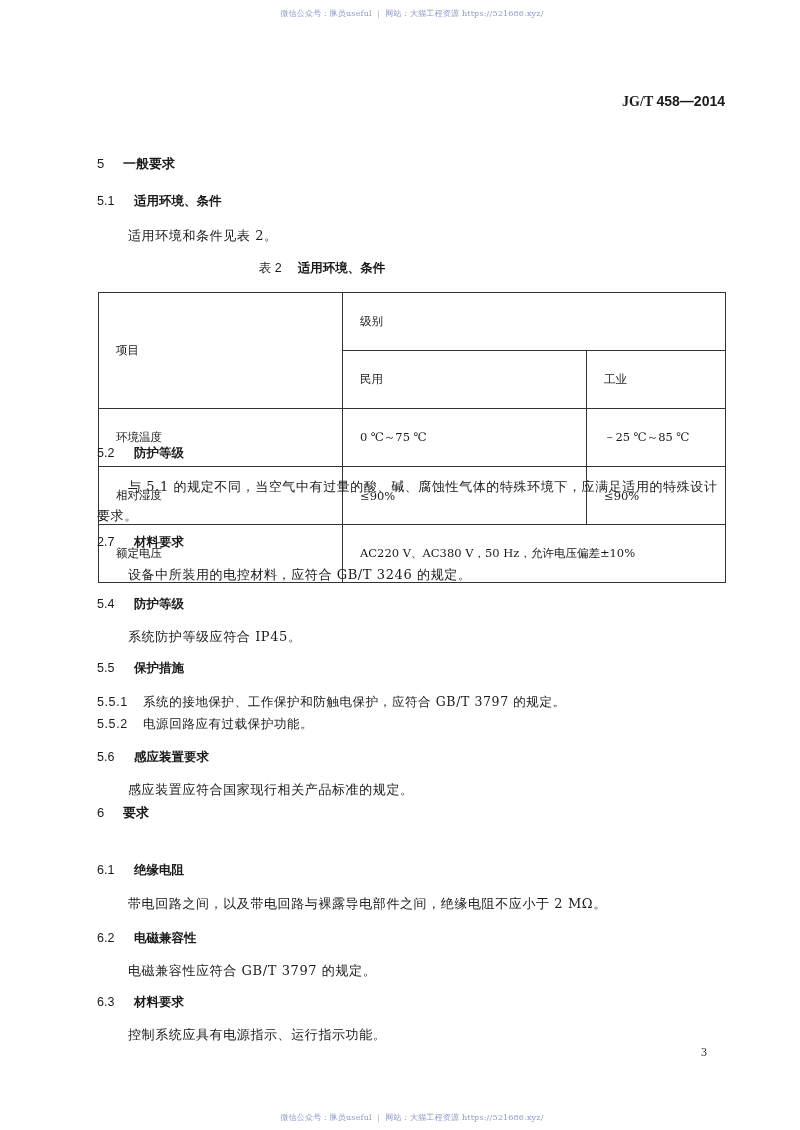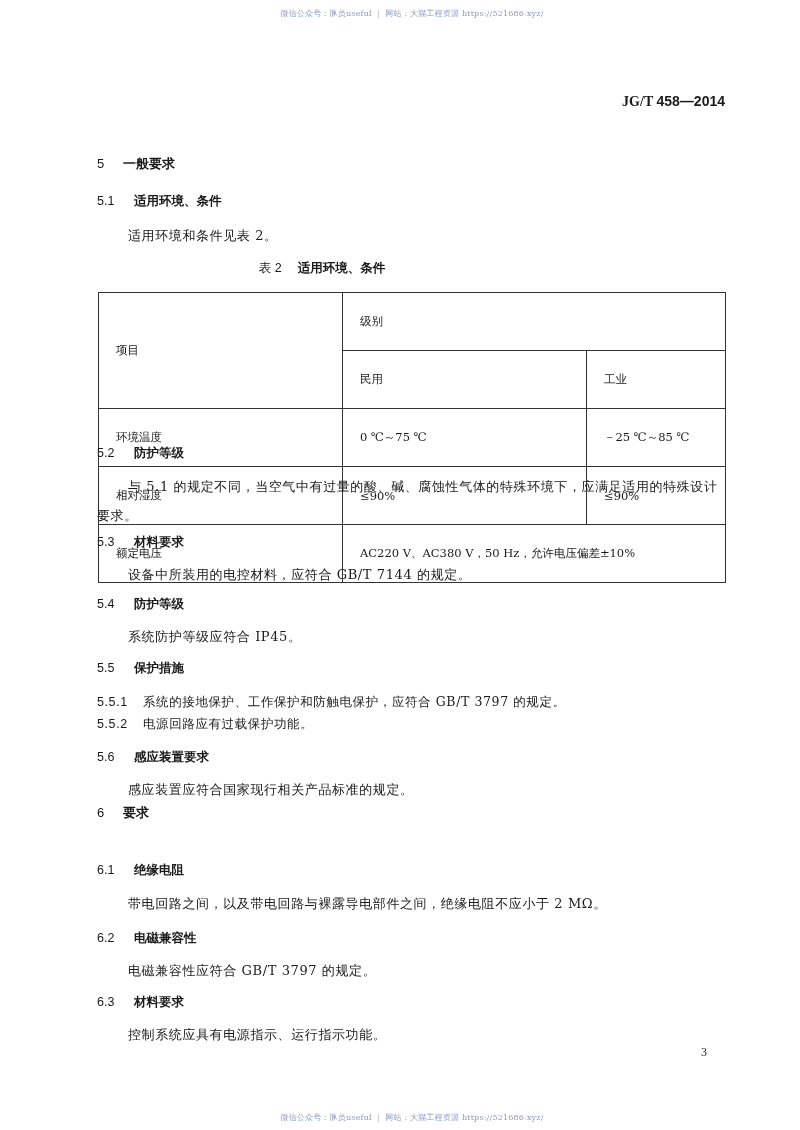--- a/index.html
+++ b/index.html
@@ -82,23 +82,23 @@
   </tr>
 </tbody>
   </table>
 
 <div class="h2" style="top:445px">
   <span class="no">5.2</span><span>防护等级</span>
 </div>
 <div class="para full" style="top:472px">与 5.1 的规定不同，当空气中有过量的酸、碱、腐蚀性气体的特殊环境下，应满足适用的特殊设计要求。</div>
 
 <div class="h2" style="top:534px">
-  <span class="no">5.3</span><span>材料要求</span>
+  <span class="no">2.7</span><span>材料要求</span>
 </div>
-<div class="para" style="top:566px">设备中所装用的电控材料，应符合 GB/T 7144 的规定。</div>
+<div class="para" style="top:566px">设备中所装用的电控材料，应符合 GB/T 3246 的规定。</div>
 
 <div class="h2" style="top:596px">
   <span class="no">5.4</span><span>防护等级</span>
 </div>
 <div class="para" style="top:628px">系统防护等级应符合 IP45。</div>
 
 <div class="h2" style="top:660px">
   <span class="no">5.5</span><span>保护措施</span>
 </div>
 <div class="h2" style="top:694px; font-weight:normal; font-family:'DejaVu Serif',serif; letter-spacing:0.6px;">

